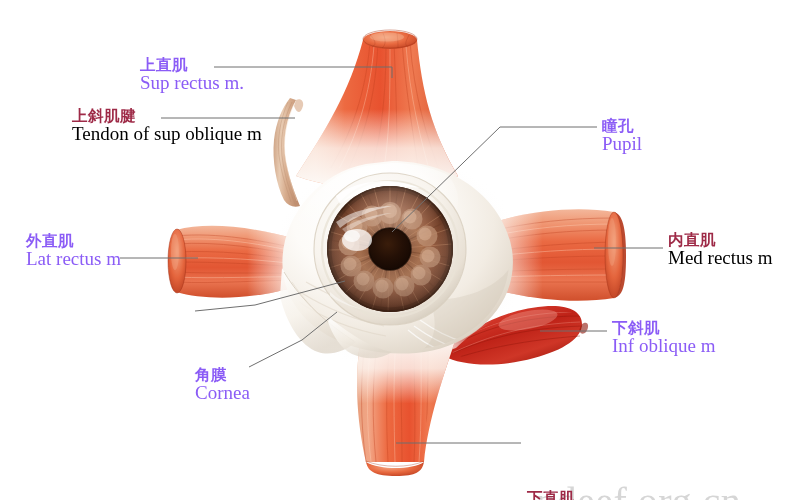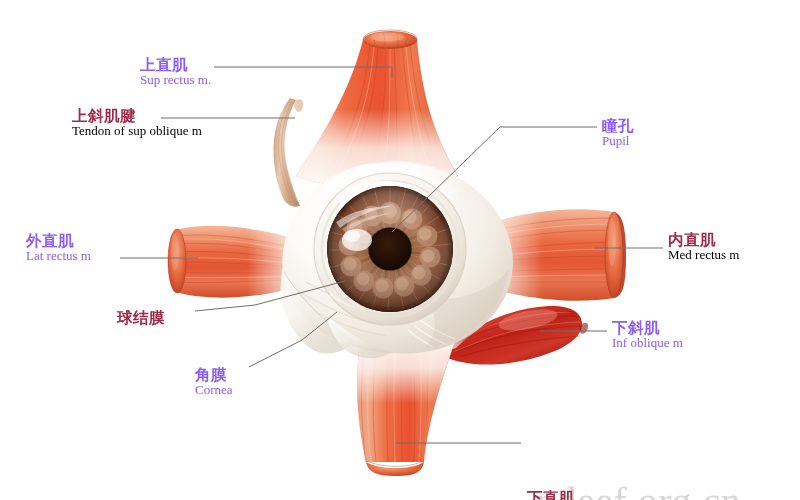--- a/index.html
+++ b/index.html
@@ -32,21 +32,21 @@
   }
   .label .cn {
     display: block;
     font-size: 15.5px;
     font-weight: 700;
     letter-spacing: 0.5px;
     font-family: "DejaVu Sans", "Liberation Sans", sans-serif;
   }
   .label .en {
     display: block;
-    font-size: 13px;
+    font-size: 19px;
     font-family: "Liberation Serif", "DejaVu Serif", serif;
   }
   .label.dark .cn, .label.dark .en { color: #8b5cf6; }
   .label.red .cn, .label.red .en { color: #9e2a47; }
   .label.red .en { color: #000000; }
 
   .watermark {
     position: absolute;
     font-family: Liberation Serif, serif;
     font-size: 40px;
@@ -534,21 +534,20 @@
       </div>
       <div class="label red" style="left: 72px; top: 108px;">
         <span class="cn">上斜肌腱</span>
         <span class="en">Tendon of sup oblique m</span>
       </div>
       <div class="label dark" style="left: 26px; top: 233px;">
         <span class="cn">外直肌</span>
         <span class="en">Lat rectus m</span>
       </div>
       <div class="label red" style="left: 117px; top: 310px;">
-        <span class="cn">球结膜</span>
       </div>
       <div class="label dark" style="left: 195px; top: 367px;">
         <span class="cn">角膜</span>
         <span class="en">Cornea</span>
       </div>
       <div class="label dark" style="left: 602px; top: 118px;">
         <span class="cn">瞳孔</span>
         <span class="en">Pupil</span>
       </div>
       <div class="label red" style="left: 668px; top: 232px;">

